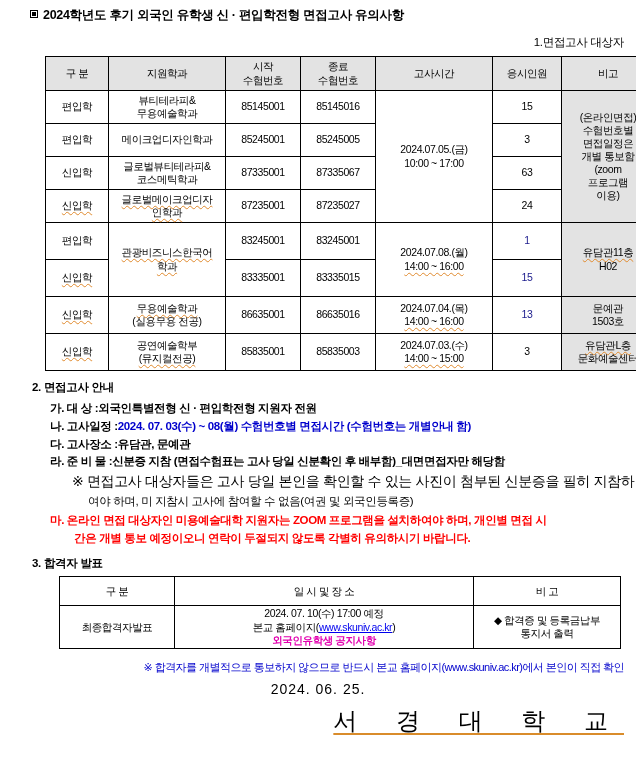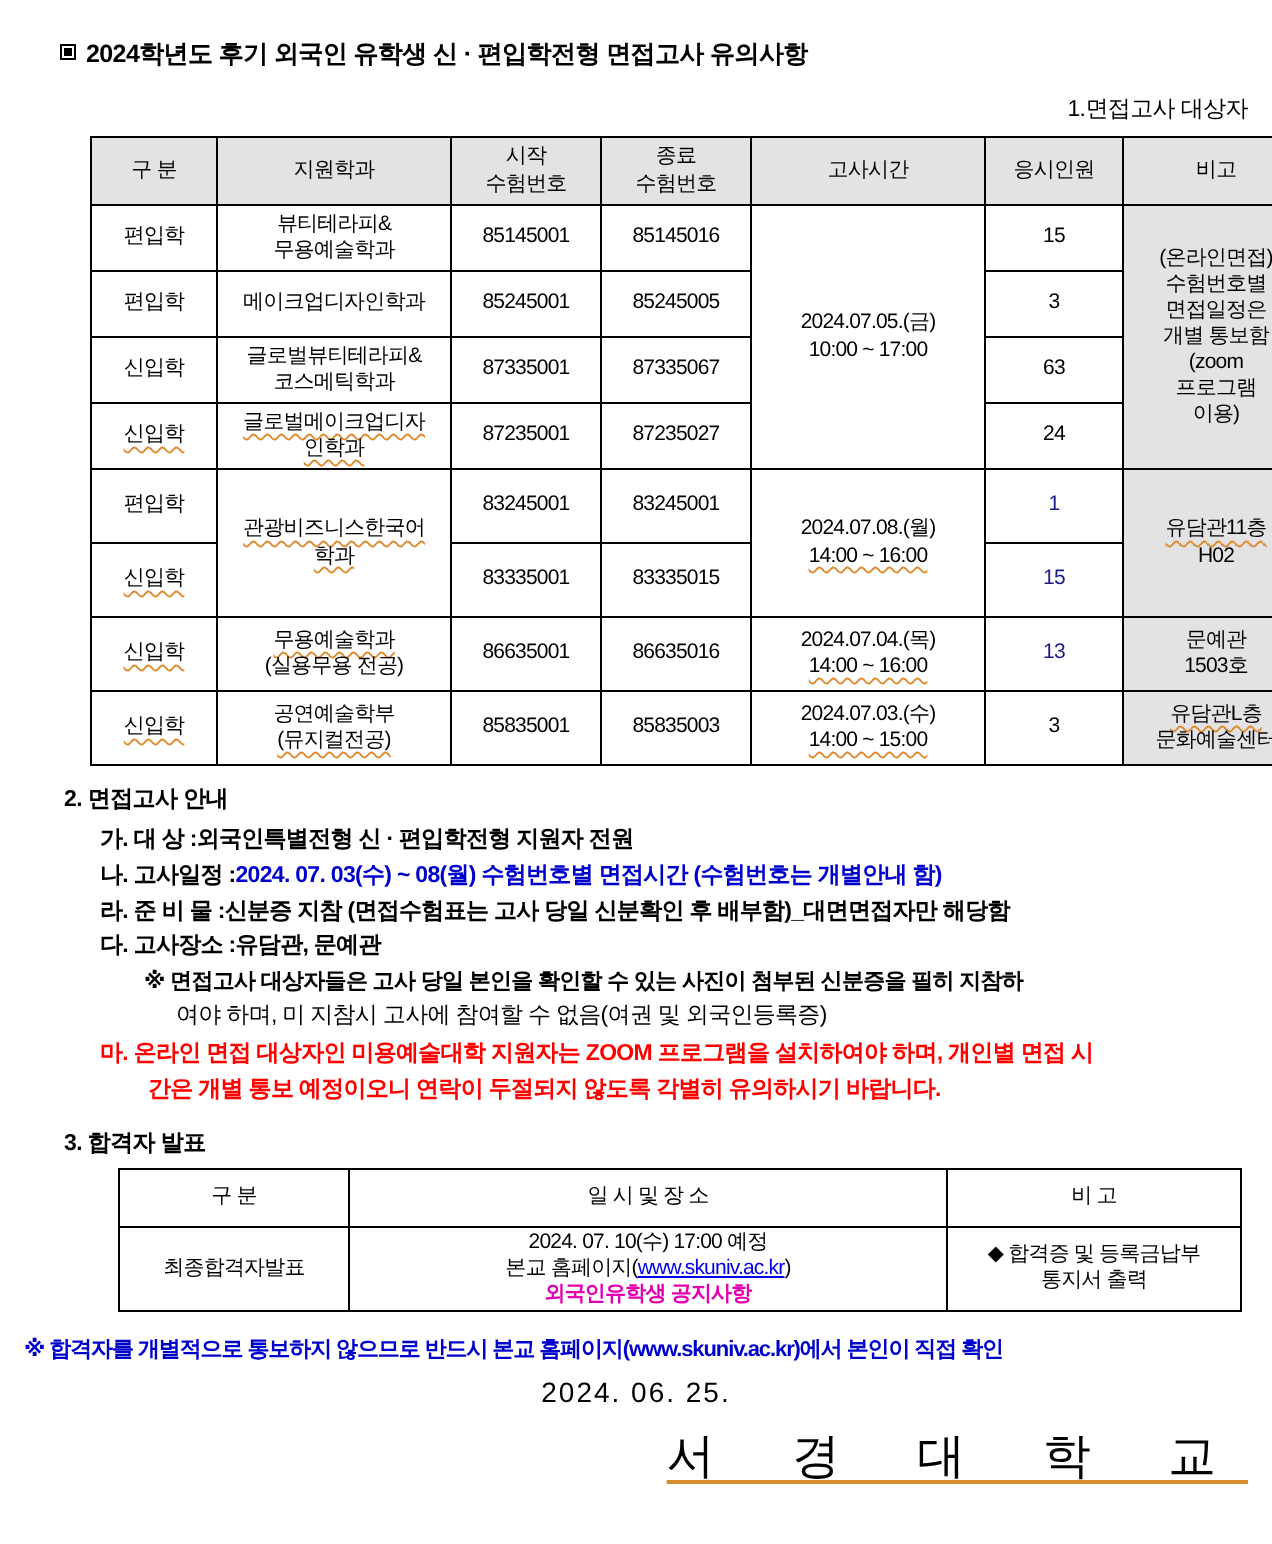--- a/index.html
+++ b/index.html
@@ -16,21 +16,21 @@
     font-size: 11px;
     overflow: hidden;
     position: relative;
   }
 
   .page {
     position: relative;
     width: 636px;
     height: 772px;
     box-sizing: border-box;
-    padding: 16px 12px 0 12px;
+    padding: 4px 12px 0 12px;
   }
 
   
   .doc-title {
     font-size: 12.5px;
     font-weight: bold;
     letter-spacing: -0.3px;
     margin: 3px 0 0 18px;
     white-space: nowrap;
   }
@@ -109,22 +109,22 @@
     letter-spacing: -0.35px;
     line-height: 1.55;
     white-space: nowrap;
   }
   .item .lbl { display: inline-block; }
   .blue  { color: #0000cc; }
   .magenta { color: #e300b0; font-weight: bold; }
 
   .note {
     margin: 0 0 0 60px;
-    font-size: 11px;
-    font-weight: bold;
+    font-size: 14px;
+    font-weight: normal;
     letter-spacing: -0.35px;
     line-height: 1.55;
     white-space: nowrap;
   }
   .note-cont {
     margin: 0 0 0 76px;
     font-size: 11.5px;
     font-weight: normal;
     letter-spacing: -0.35px;
     line-height: 1.55;
@@ -183,23 +183,23 @@
     width: 142px;
   }
   .link {
     color: #0000ee;
     text-decoration: underline;
   }
 
   
   .footer-warn {
     margin: 11px 0 0 0;
-    text-align: left;
+    text-align: right;
     font-size: 11px;
-    font-weight: bold;
+    font-weight: normal;
     color: #0000cc;
     letter-spacing: -0.55px;
     white-space: nowrap;
   }
   .footer-date {
     margin: 6px 0 0 0;
     text-align: center;
     font-size: 14px;
     letter-spacing: 1px;
   }
@@ -371,25 +371,25 @@
 
   <div class="item">
     <span class="lbl">가. 대      상 : </span><span>외국인특별전형 신 · 편입학전형 지원자 전원</span>
   </div>
 
   <div class="item">
     <span class="lbl">나. 고사일정 : </span><span class="blue">2024. 07. 03(수) ~ 08(월) 수험번호별 면접시간 (수험번호는 개별안내 함)</span>
   </div>
 
   <div class="item">
+    <span class="lbl">다. 고사장소 : </span><span>유담관, 문예관</span>
+  </div>
+
+  <div class="item">
     <span class="lbl">라. 준 비 물 : </span><span>신분증 지참 (면접수험표는 고사 당일 신분확인 후 배부함)_대면면접자만 해당함</span>
-  </div>
-
-  <div class="item">
-    <span class="lbl">다. 고사장소 : </span><span>유담관, 문예관</span>
   </div>
 
   <div class="note">※ 면접고사 대상자들은 고사 당일 본인을 확인할 수 있는 사진이 첨부된 신분증을 필히 지참하</div>
   <div class="note-cont">여야 하며, 미 지참시 고사에 참여할 수 없음(여권 및 외국인등록증)</div>
 
   <div class="item-red">마. 온라인 면접 대상자인 미용예술대학 지원자는 ZOOM 프로그램을 설치하여야 하며, 개인별 면접 시</div>
   <div class="item-red-cont">간은 개별 통보 예정이오니 연락이 두절되지 않도록 각별히 유의하시기 바랍니다.</div>
 
   <div class="section-head-2">3. 합격자 발표</div>
 

